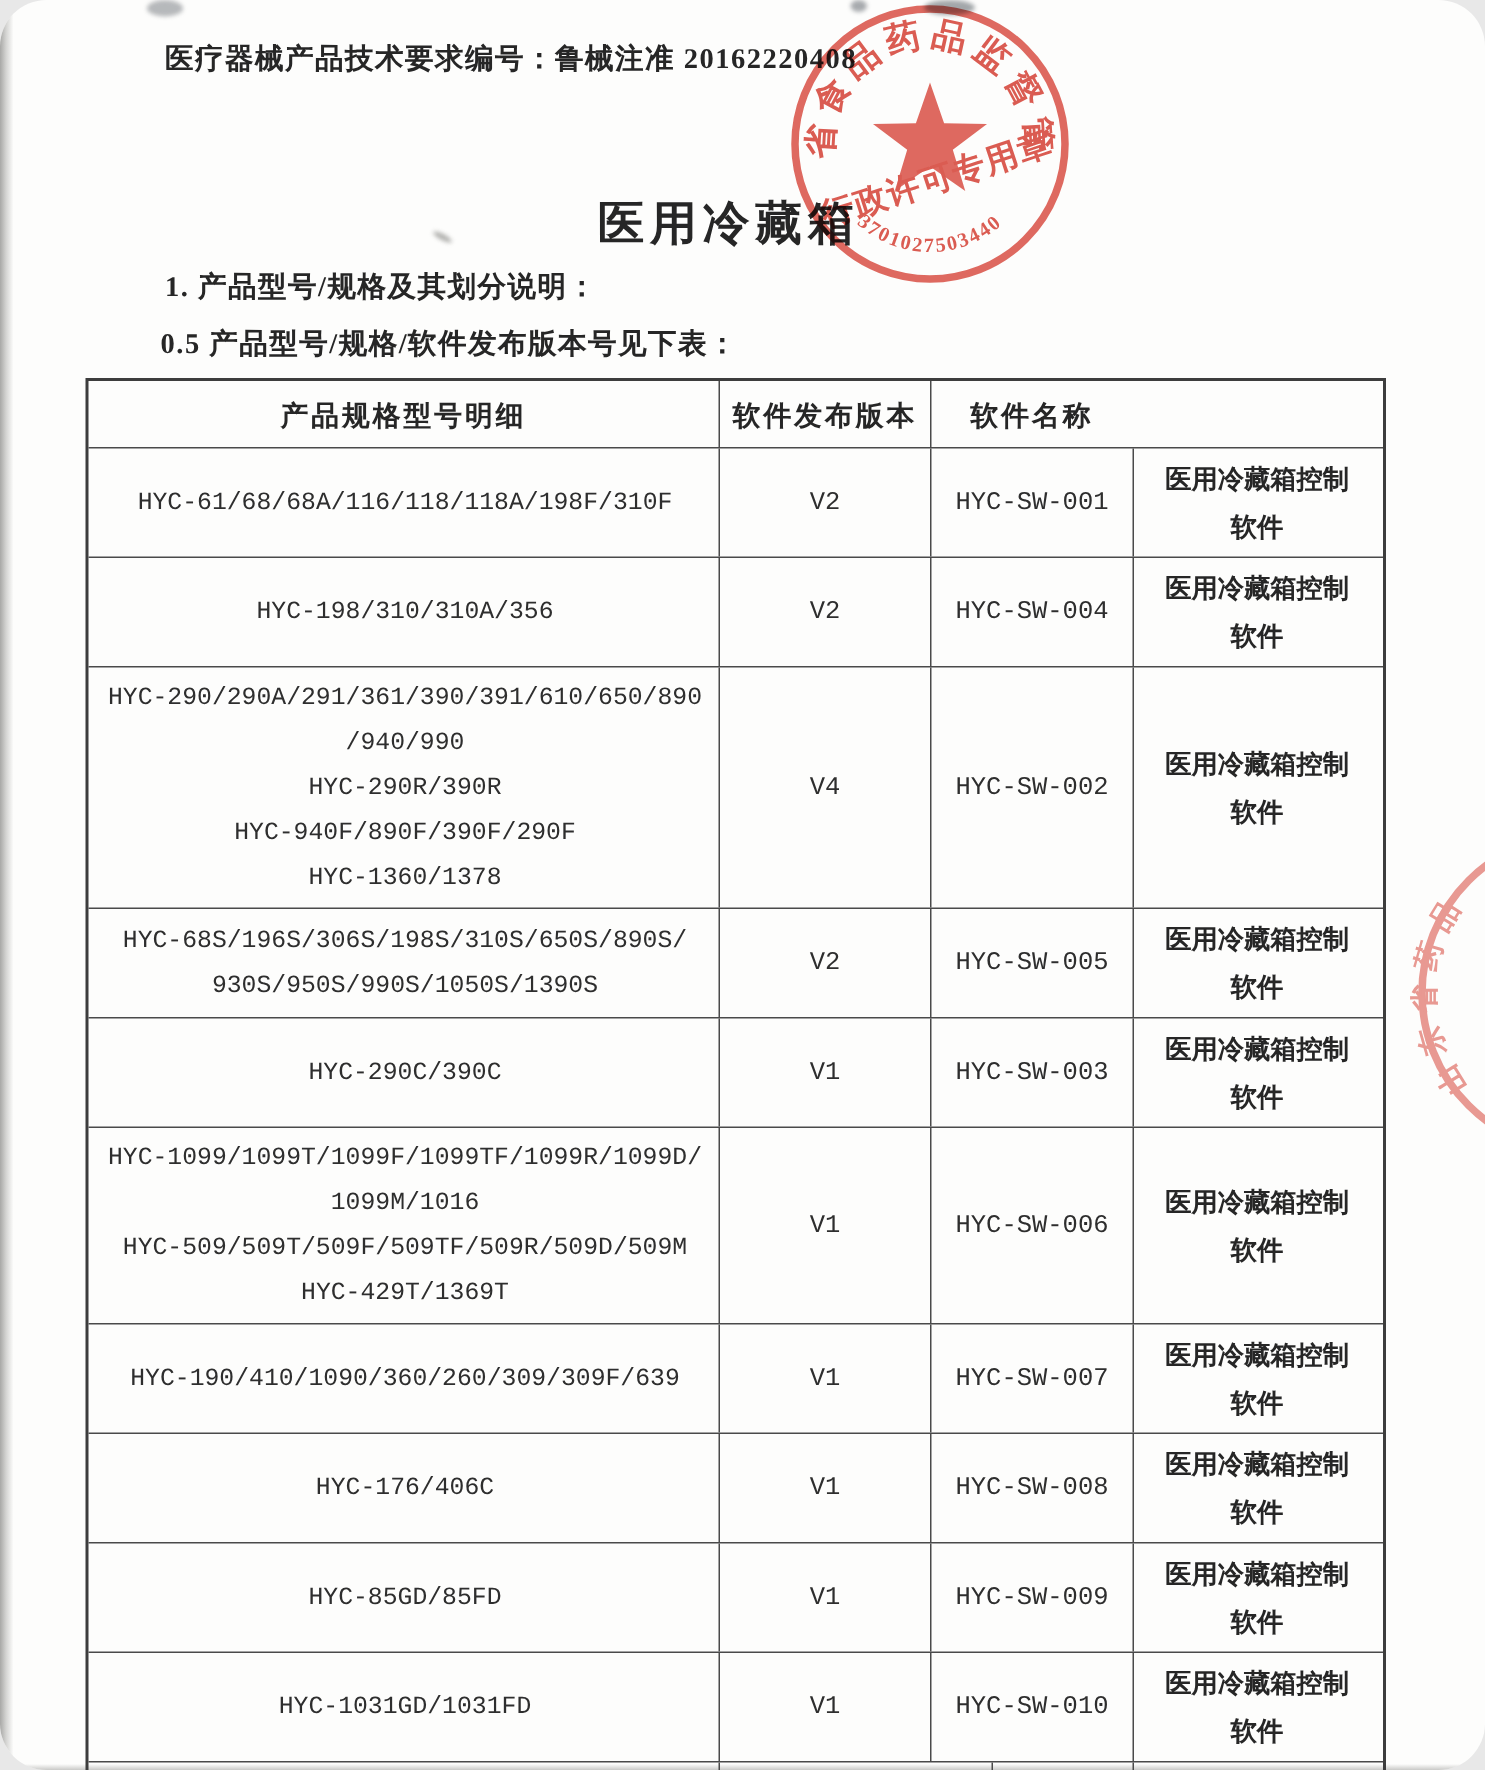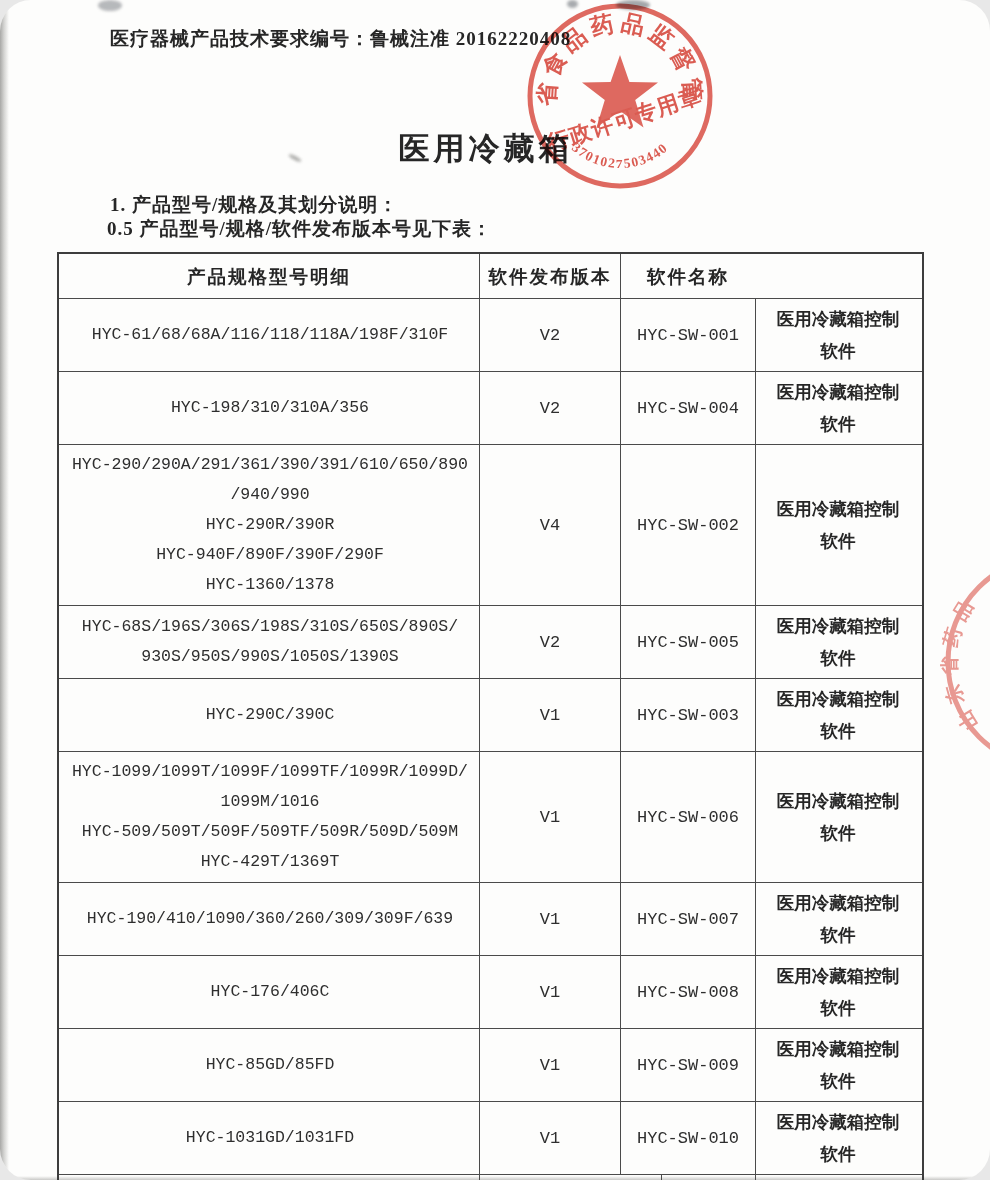--- a/index.html
+++ b/index.html
@@ -13,21 +13,21 @@
     background:linear-gradient(0deg,#c9c9c7 0%,rgba(255,255,255,0) 100%);}
   .smudge{position:absolute;border-radius:50%;filter:blur(1.5px);}
   .smudge.a{left:98px;top:0;width:24px;height:11px;background:#7d8186;opacity:.55;}
   .smudge.b{left:567px;top:0;width:11px;height:8px;background:#6f747a;opacity:.6;}
   .smudge.c{left:616px;top:0;width:34px;height:10px;background:#596066;opacity:.55;}
   .smudge.d{left:288px;top:156px;width:14px;height:4px;background:#9b9b98;opacity:.8;transform:rotate(28deg);}
 
   .doc-number{position:absolute;left:110px;top:26px;font-size:19px;font-weight:600;letter-spacing:1px;}
   .doc-title{position:absolute;left:0;top:128px;width:972px;text-align:center;
     font-size:31px;font-weight:700;letter-spacing:4px;}
-  .sec1{position:absolute;left:110px;top:178px;font-size:19px;font-weight:600;letter-spacing:1px;margin-top:14px;}
+  .sec1{position:absolute;left:110px;top:178px;font-size:19px;font-weight:600;letter-spacing:1px;}
   .sec11{position:absolute;left:107px;top:216px;font-size:19px;font-weight:600;letter-spacing:1px;}
 
   
   .spec-table{position:absolute;left:57px;top:252px;width:863px;
     border:2px solid #3d3d3d;background:transparent;}
   .t-row{display:grid;grid-template-columns:420px 141px 135px 165px;min-height:54px;
     border-top:1.5px solid #4a4a4a;}
   .t-row.header{border-top:none;min-height:44px;}
   .t-cell{border-left:1.5px solid #4a4a4a;display:flex;flex-direction:column;justify-content:center;}
   .t-cell:first-child{border-left:none;}

